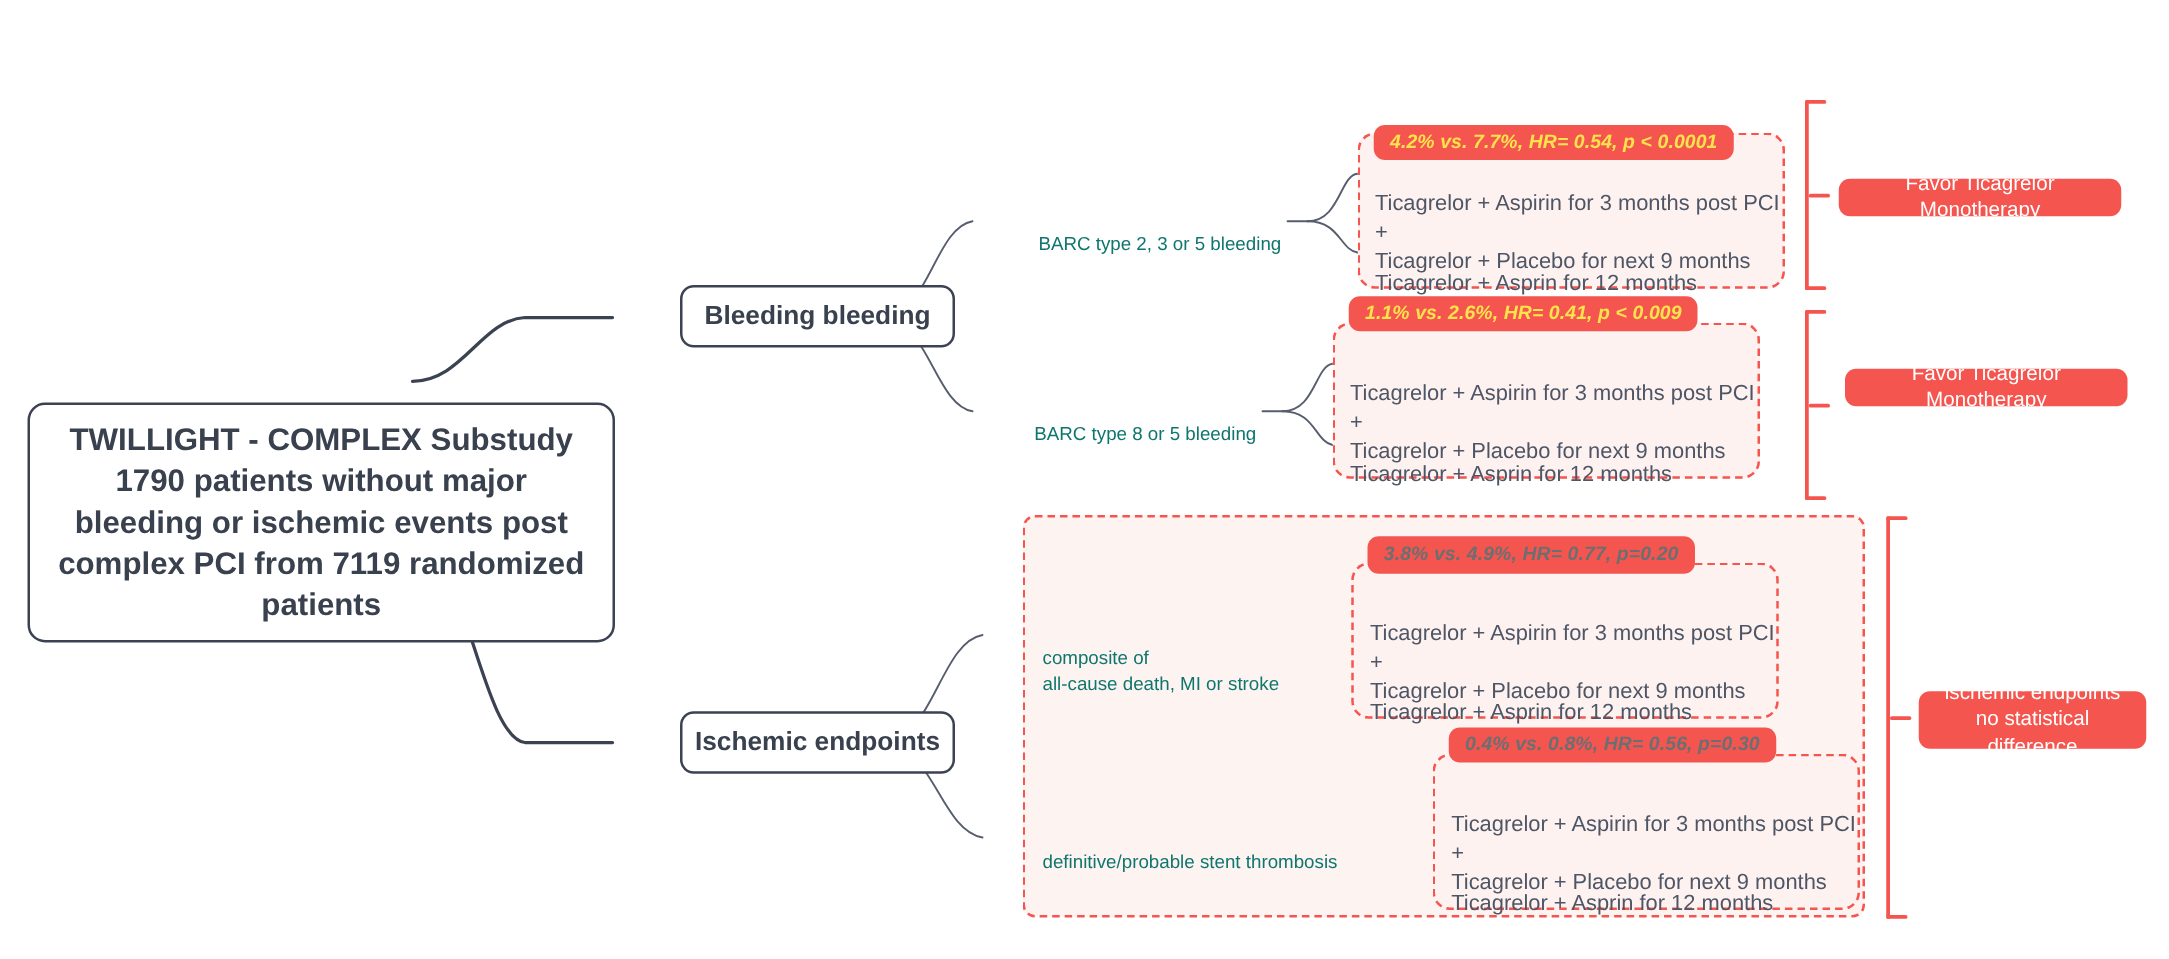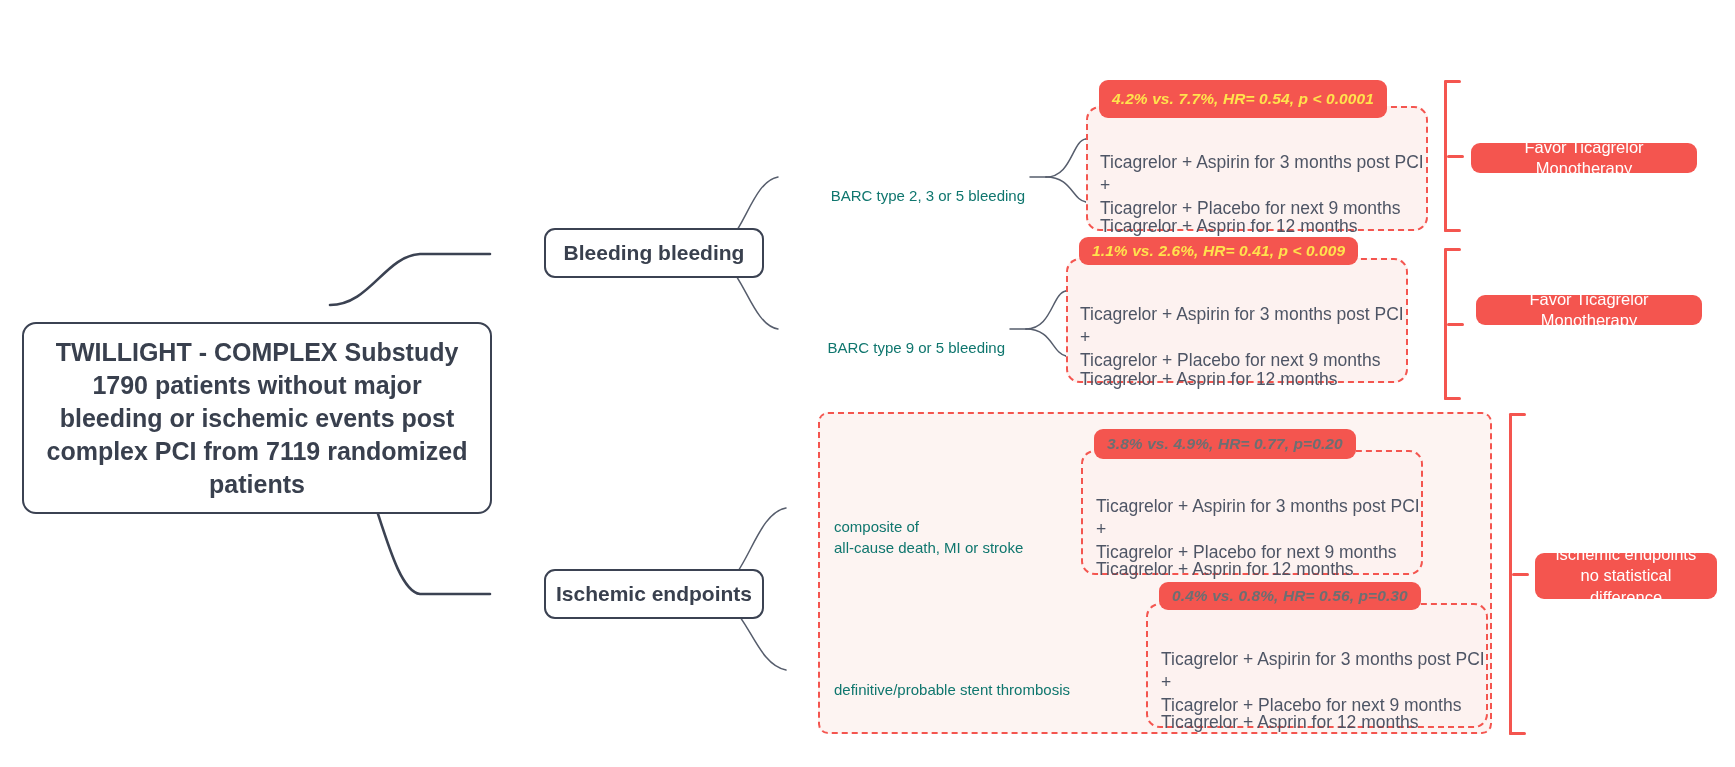--- a/index.html
+++ b/index.html
@@ -173,21 +173,21 @@
   <div class="branch-node" style="left:544px;top:228px;width:220px;height:50px;">
     <span>Bleeding bleeding</span>
   </div>
 
   <div class="leaf-label right" style="left:730px;top:166px;width:295px;">
     <span>BARC type 2, 3 or 5 bleeding</span>
   </div>
 
   <div class="dashed-box" style="left:1086px;top:106px;width:342px;height:125px;"></div>
 
-  <div class="stat-badge" style="left:1099px;top:80px;height:38px;">
+  <div class="stat-badge" style="left:1099px;top:100px;height:28px;">
     <span>4.2% vs. 7.7%,  HR= 0.54, p &lt; 0.0001</span>
   </div>
 
   <div class="arm-text" style="left:1100px;top:128px;width:330px;">
     <span>Ticagrelor + Aspirin for 3 months post PCI  +
 Ticagrelor + Placebo for next 9 months</span>
   </div>
   <div class="arm-text" style="left:1100px;top:192px;width:330px;">
     <span>Ticagrelor + Asprin for 12 months</span>
   </div>
@@ -197,21 +197,21 @@
     <div class="cap top"></div>
     <div class="cap bot"></div>
     <div class="stem"></div>
   </div>
 
   <div class="concl-badge" style="left:1471px;top:143px;width:226px;height:30px;">
     <span>Favor  Ticagrelor Monotherapy</span>
   </div>
 
   <div class="leaf-label right" style="left:742px;top:318px;width:263px;">
-    <span>BARC type 9 or 5 bleeding</span>
+    <span>BARC type 8 or 5 bleeding</span>
   </div>
 
   <div class="dashed-box" style="left:1066px;top:258px;width:342px;height:125px;"></div>
 
   <div class="stat-badge" style="left:1079px;top:237px;height:28px;">
     <span>1.1% vs. 2.6%, HR= 0.41, p &lt; 0.009</span>
   </div>
 
   <div class="arm-text" style="left:1080px;top:280px;width:330px;">
     <span>Ticagrelor + Aspirin for 3 months post PCI  +

